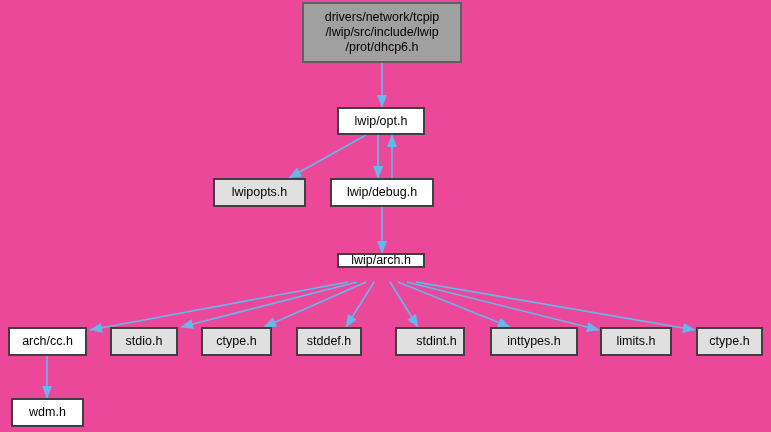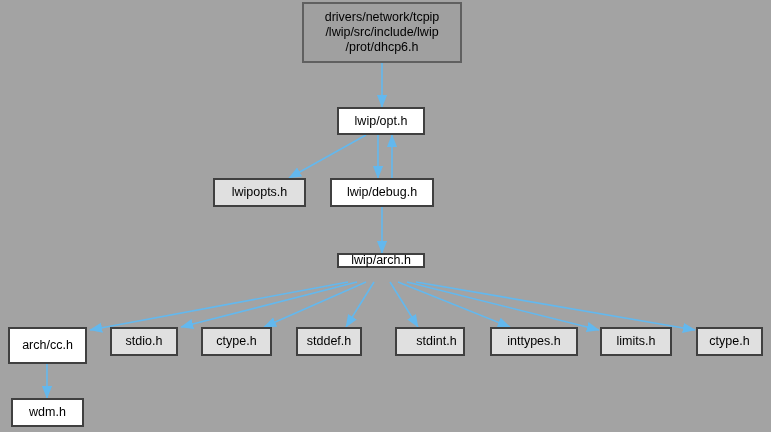--- a/index.html
+++ b/index.html
@@ -1,20 +1,20 @@
 <!DOCTYPE html>
 <html><head>
 <meta charset="utf-8">
 <title>include dependency graph</title>
 <style>
   html,body{margin:0;padding:0;background:#000;}
   #canvas{
     position:relative;
     width:771px;height:432px;
-    background:#a3a3a3;
+    background:#ec4899;
     overflow:hidden;
     font-family:"Liberation Sans","DejaVu Sans",sans-serif;
   }
   #edges{position:absolute;left:0;top:0;width:771px;height:432px;}
   .node{
     position:absolute;
     box-sizing:border-box;
     display:flex;
     align-items:center;
     justify-content:center;
@@ -60,21 +60,21 @@
       <line x1="47" y1="356" x2="47" y2="398" stroke="#63b8ee" stroke-width="1.6" marker-end="url(#ah)"></line>
     </svg>
   <div id="nodes">
       <div class="node root" style="left: 302px; top: 2px; width: 160px; height: 61px;"><span class="label">drivers/network/tcpip
 /lwip/src/include/lwip
 /prot/dhcp6.h</span></div>
       <div class="node white" style="left: 337px; top: 107px; width: 88px; height: 28px;"><span class="label">lwip/opt.h</span></div>
       <div class="node gray" style="left: 213px; top: 178px; width: 93px; height: 29px;"><span class="label">lwipopts.h</span></div>
       <div class="node white" style="left: 330px; top: 178px; width: 104px; height: 29px; text-align: right;"><span class="label">lwip/debug.h</span></div>
       <div class="node white" style="left: 337px; top: 253px; width: 88px; height: 15px;"><span class="label">lwip/arch.h</span></div>
-      <div class="node white" style="left: 8px; top: 327px; width: 79px; height: 37px; text-align: right;"><span class="label">arch/cc.h</span></div>
+      <div class="node white" style="left: 8px; top: 327px; width: 79px; height: 29px; text-align: right;"><span class="label">arch/cc.h</span></div>
       <div class="node gray" style="left: 110px; top: 327px; width: 68px; height: 29px;"><span class="label">stdio.h</span></div>
       <div class="node gray" style="left: 201px; top: 327px; width: 71px; height: 29px;"><span class="label">ctype.h</span></div>
       <div class="node gray" style="left: 296px; top: 327px; width: 66px; height: 29px;"><span class="label">stddef.h</span></div>
       <div class="node gray" style="left: 395px; top: 327px; width: 70px; height: 29px; padding-left: 13px;"><span class="label">stdint.h</span></div>
       <div class="node gray" style="left: 490px; top: 327px; width: 88px; height: 29px;"><span class="label">inttypes.h</span></div>
       <div class="node gray" style="left: 600px; top: 327px; width: 72px; height: 29px;"><span class="label">limits.h</span></div>
       <div class="node gray" style="left: 696px; top: 327px; width: 67px; height: 29px;"><span class="label">ctype.h</span></div>
       <div class="node white" style="left: 11px; top: 398px; width: 73px; height: 29px;"><span class="label">wdm.h</span></div>
     </div>
 </div>

